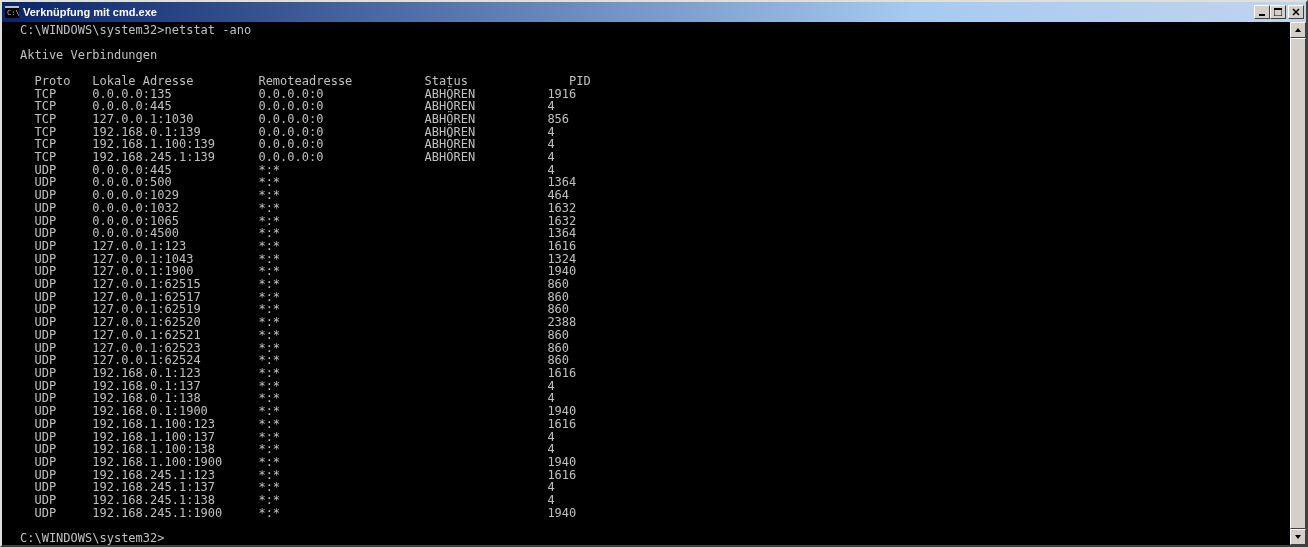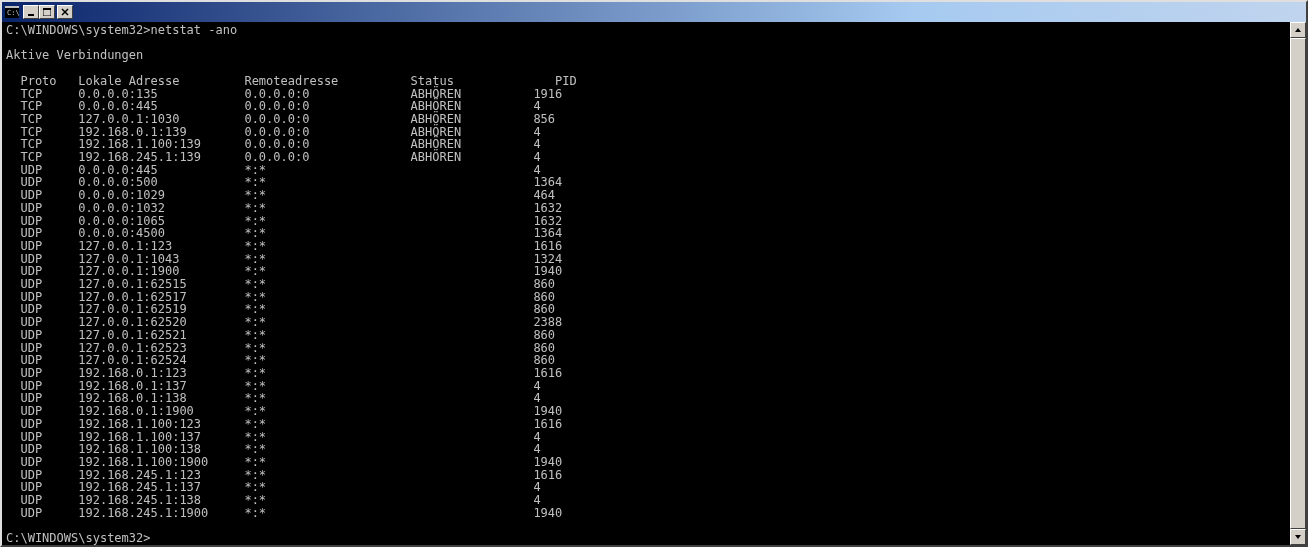--- a/index.html
+++ b/index.html
@@ -73,20 +73,21 @@
   .terminal {
     flex: 1;
     background: #000;
     color: #c0c0c0;
     font-family: "Lucida Console","Consolas",monospace;
     font-size: 12px;
     line-height: 12.7px;
     padding: 2px 0 0 4px;
     white-space: pre;
     overflow: hidden;
+    margin-left: 14px;
   }
   .scrollbar {
     width: 16px;
     background: #d4d0c8;
     display: flex;
     flex-direction: column;
     border-left: 0;
     flex-shrink: 0;
   }
   .sb-btn {
@@ -119,20 +120,21 @@
 
 <div class="window">
   <div class="titlebar">
     <span class="titlebar-icon">
       <svg width="14" height="12" viewBox="0 0 14 12">
         <rect x="0" y="0" width="14" height="12" fill="#000"></rect>
         <rect x="0" y="0" width="14" height="2" fill="#c0c0c0"></rect>
         <text x="2" y="9" font-size="7" fill="#c0c0c0" font-family="monospace">C:\</text>
       </svg>
     </span>
+    <span class="titlebar-text">Verknüpfung mit cmd.exe</span>
     <div class="win-controls">
       <div class="win-btn">
         <svg width="8" height="8">
             <rect x="1" y="6" width="6" height="2" fill="#000"></rect>
           </svg>
       </div>
       <div class="win-btn">
         <svg width="8" height="8">
             <rect x="0" y="0" width="8" height="8" fill="none" stroke="#000" stroke-width="1"></rect>
             <rect x="0" y="0" width="8" height="2" fill="#000"></rect>

